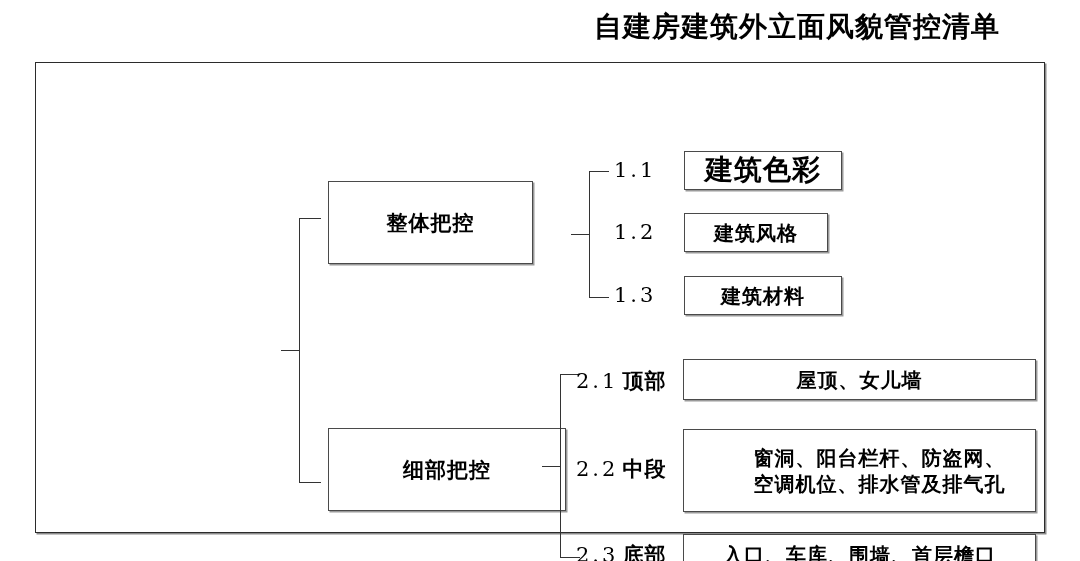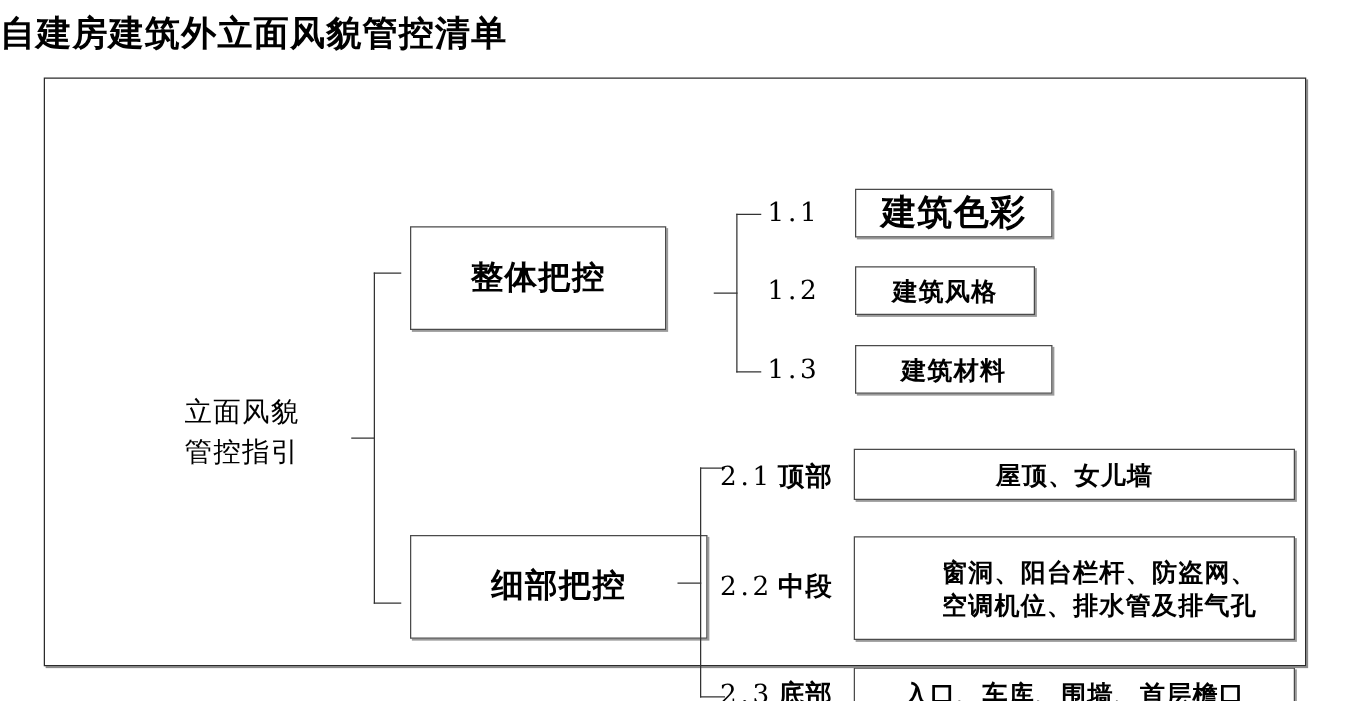--- a/index.html
+++ b/index.html
@@ -19,21 +19,21 @@
     width: 1080px;
     height: 561px;
     background: #ffffff;
   }
   
   .doc-title {
     position: absolute;
     left: 0;
     top: 8px;
     width: 1000px;
-    text-align: left;
+    text-align: right;
     font-size: 28px;
     font-weight: bold;
     letter-spacing: 1px;
     font-family: "DejaVu Serif", "Liberation Serif", serif;
     white-space: nowrap;
   }
   
   .frame {
     position: absolute;
     left: 35px;
@@ -49,21 +49,21 @@
   .node-box {
     position: absolute;
     border: 1.6px solid #4a4a4a;
     background: #ffffff;
     box-sizing: border-box;
     display: flex;
     align-items: center;
     justify-content: center;
     text-align: center;
     font-weight: bold;
-    font-size: 26px;
+    font-size: 21px;
     line-height: 1.30;
     letter-spacing: 1px;
     font-family: "DejaVu Serif", "Liberation Serif", serif;
     box-shadow: 1.5px 1.5px 0 0 #9a9a9a;
   }
   
   .root-label {
     position: absolute;
     left: 75px;
     top: 252px;
@@ -128,24 +128,20 @@
 </style>
 </head>
 <body>
 
 <div id="page">
 
   <div class="doc-title">自建房建筑外立面风貌管控清单</div>
 
   <div class="frame">
 
-    <div class="root-label">
-      <div>立面风貌</div>
-      <div>管控指引</div>
-    </div>
 
     <div class="bracket" id="bracket-root"></div>
     <div class="bracket-tick" id="tick-root"></div>
 
     <div class="node-box" id="box-overall">整体把控</div>
 
     <div class="node-box" id="box-detail">细部把控</div>
 
     <div class="bracket" id="bracket-g1"></div>
     <div class="bracket-tick" id="tick-g1"></div>

